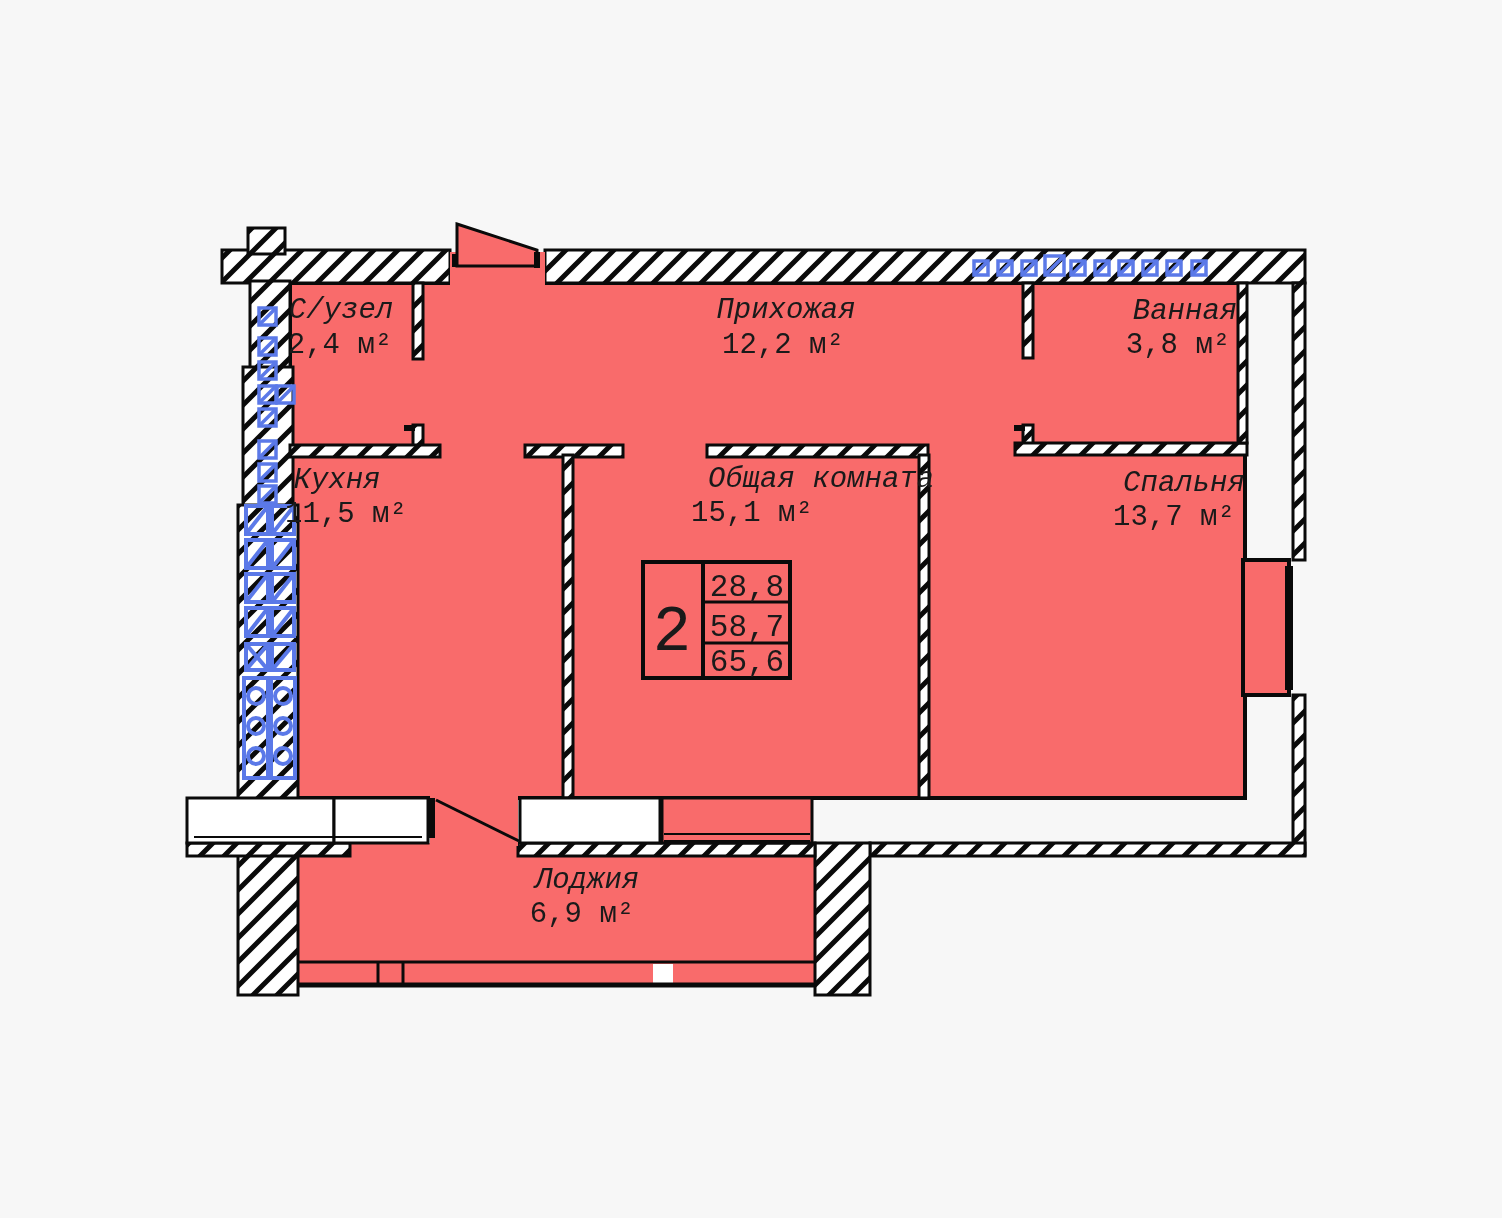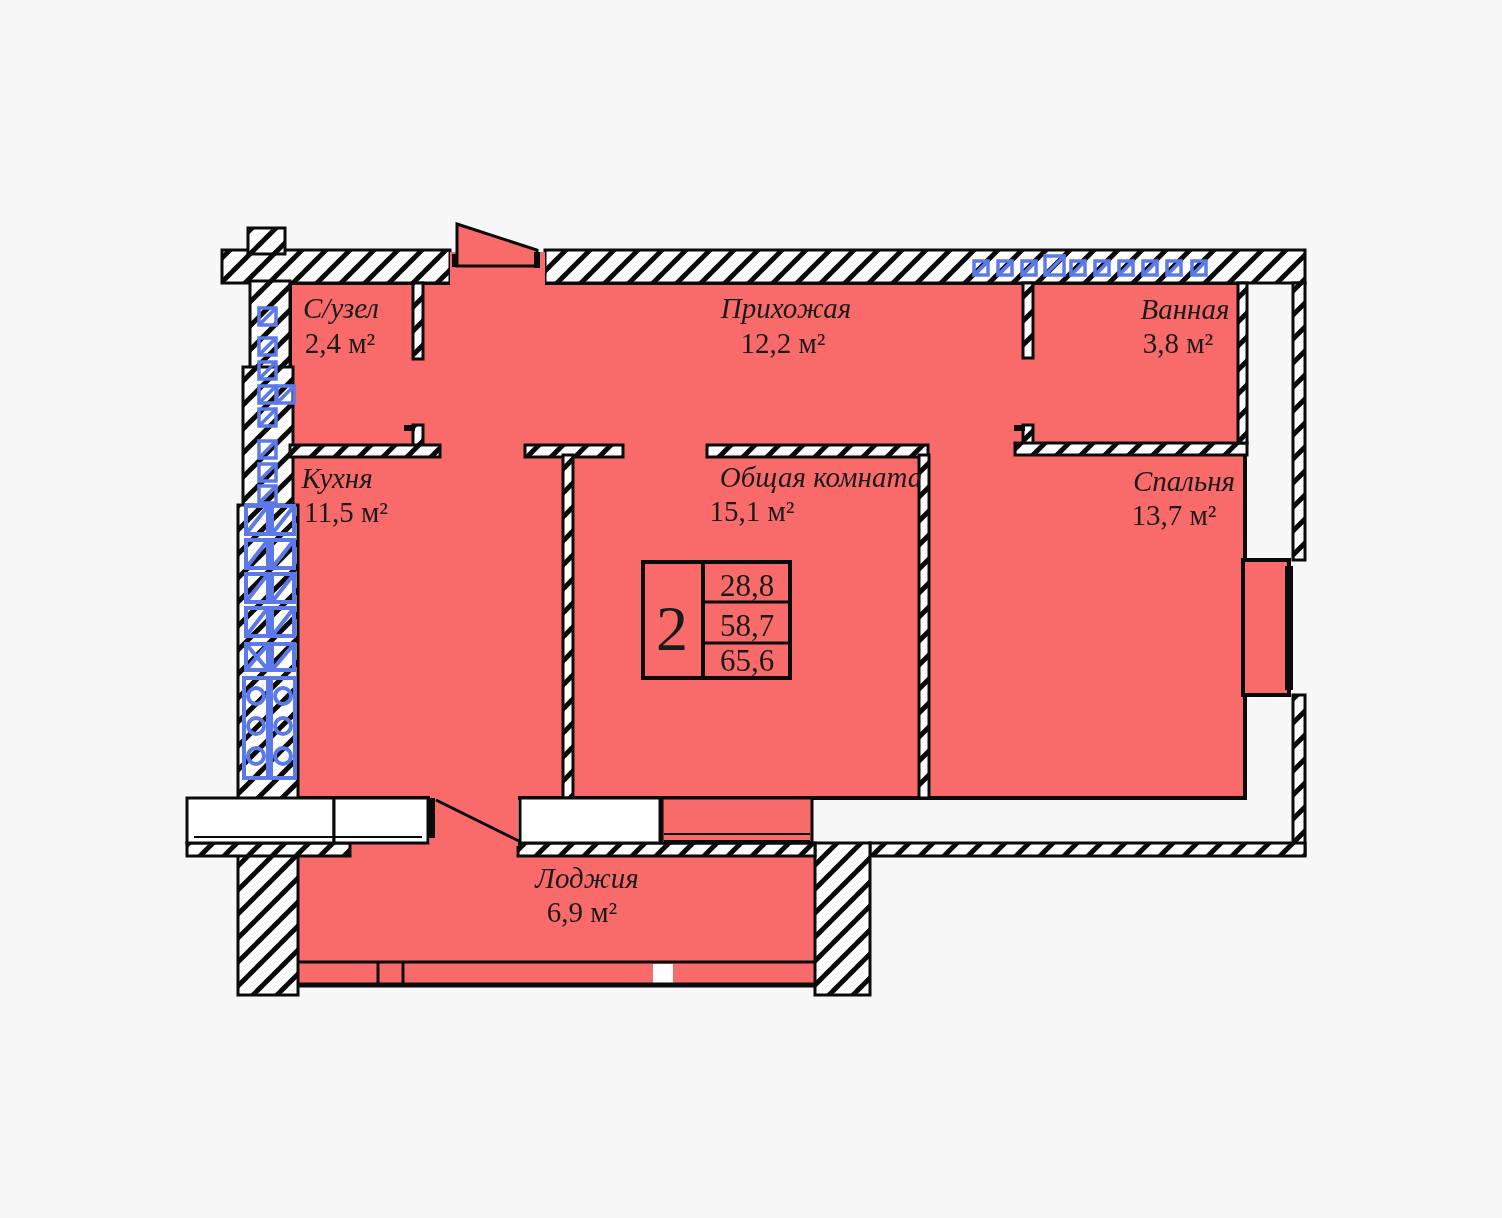--- a/index.html
+++ b/index.html
@@ -1,17 +1,17 @@
 <!DOCTYPE html>
 <html style="--floor: #f96b6b; --background: #f7f7f7; --line: #0a0a0a; --vent: #5b79e8;"><head>
 <meta charset="utf-8">
 <style>
   html,body{margin:0;padding:0;background:#f7f7f7;}
   .stage{position:relative;width:1502px;height:1218px;background:var(--background,#f7f7f7);overflow:hidden;
-         font-family:Liberation Serif, serif;}
+         font-family:Liberation Mono, monospace;}
   svg{position:absolute;left:0;top:0;}
   .floor-fill{fill:var(--floor,#f96b6b);}
   .floor-stroked{fill:var(--floor,#f96b6b);stroke:var(--line,#0a0a0a);stroke-width:4;}
   .wall{fill:url(#hatch);stroke:var(--line,#0a0a0a);stroke-width:3;}
   .blackline{stroke:var(--line,#0a0a0a);fill:none;}
   .win-white{fill:#ffffff;stroke:var(--line,#0a0a0a);stroke-width:3;}
   .win-salmon{fill:var(--floor,#f96b6b);stroke:var(--line,#0a0a0a);stroke-width:3;}
   .tick{fill:var(--line,#0a0a0a);}
   .vent{stroke:var(--vent,#5b79e8);fill:none;}
   .room-name{font-style:italic;font-size:29px;fill:#1a1a1a;text-anchor:middle;}

